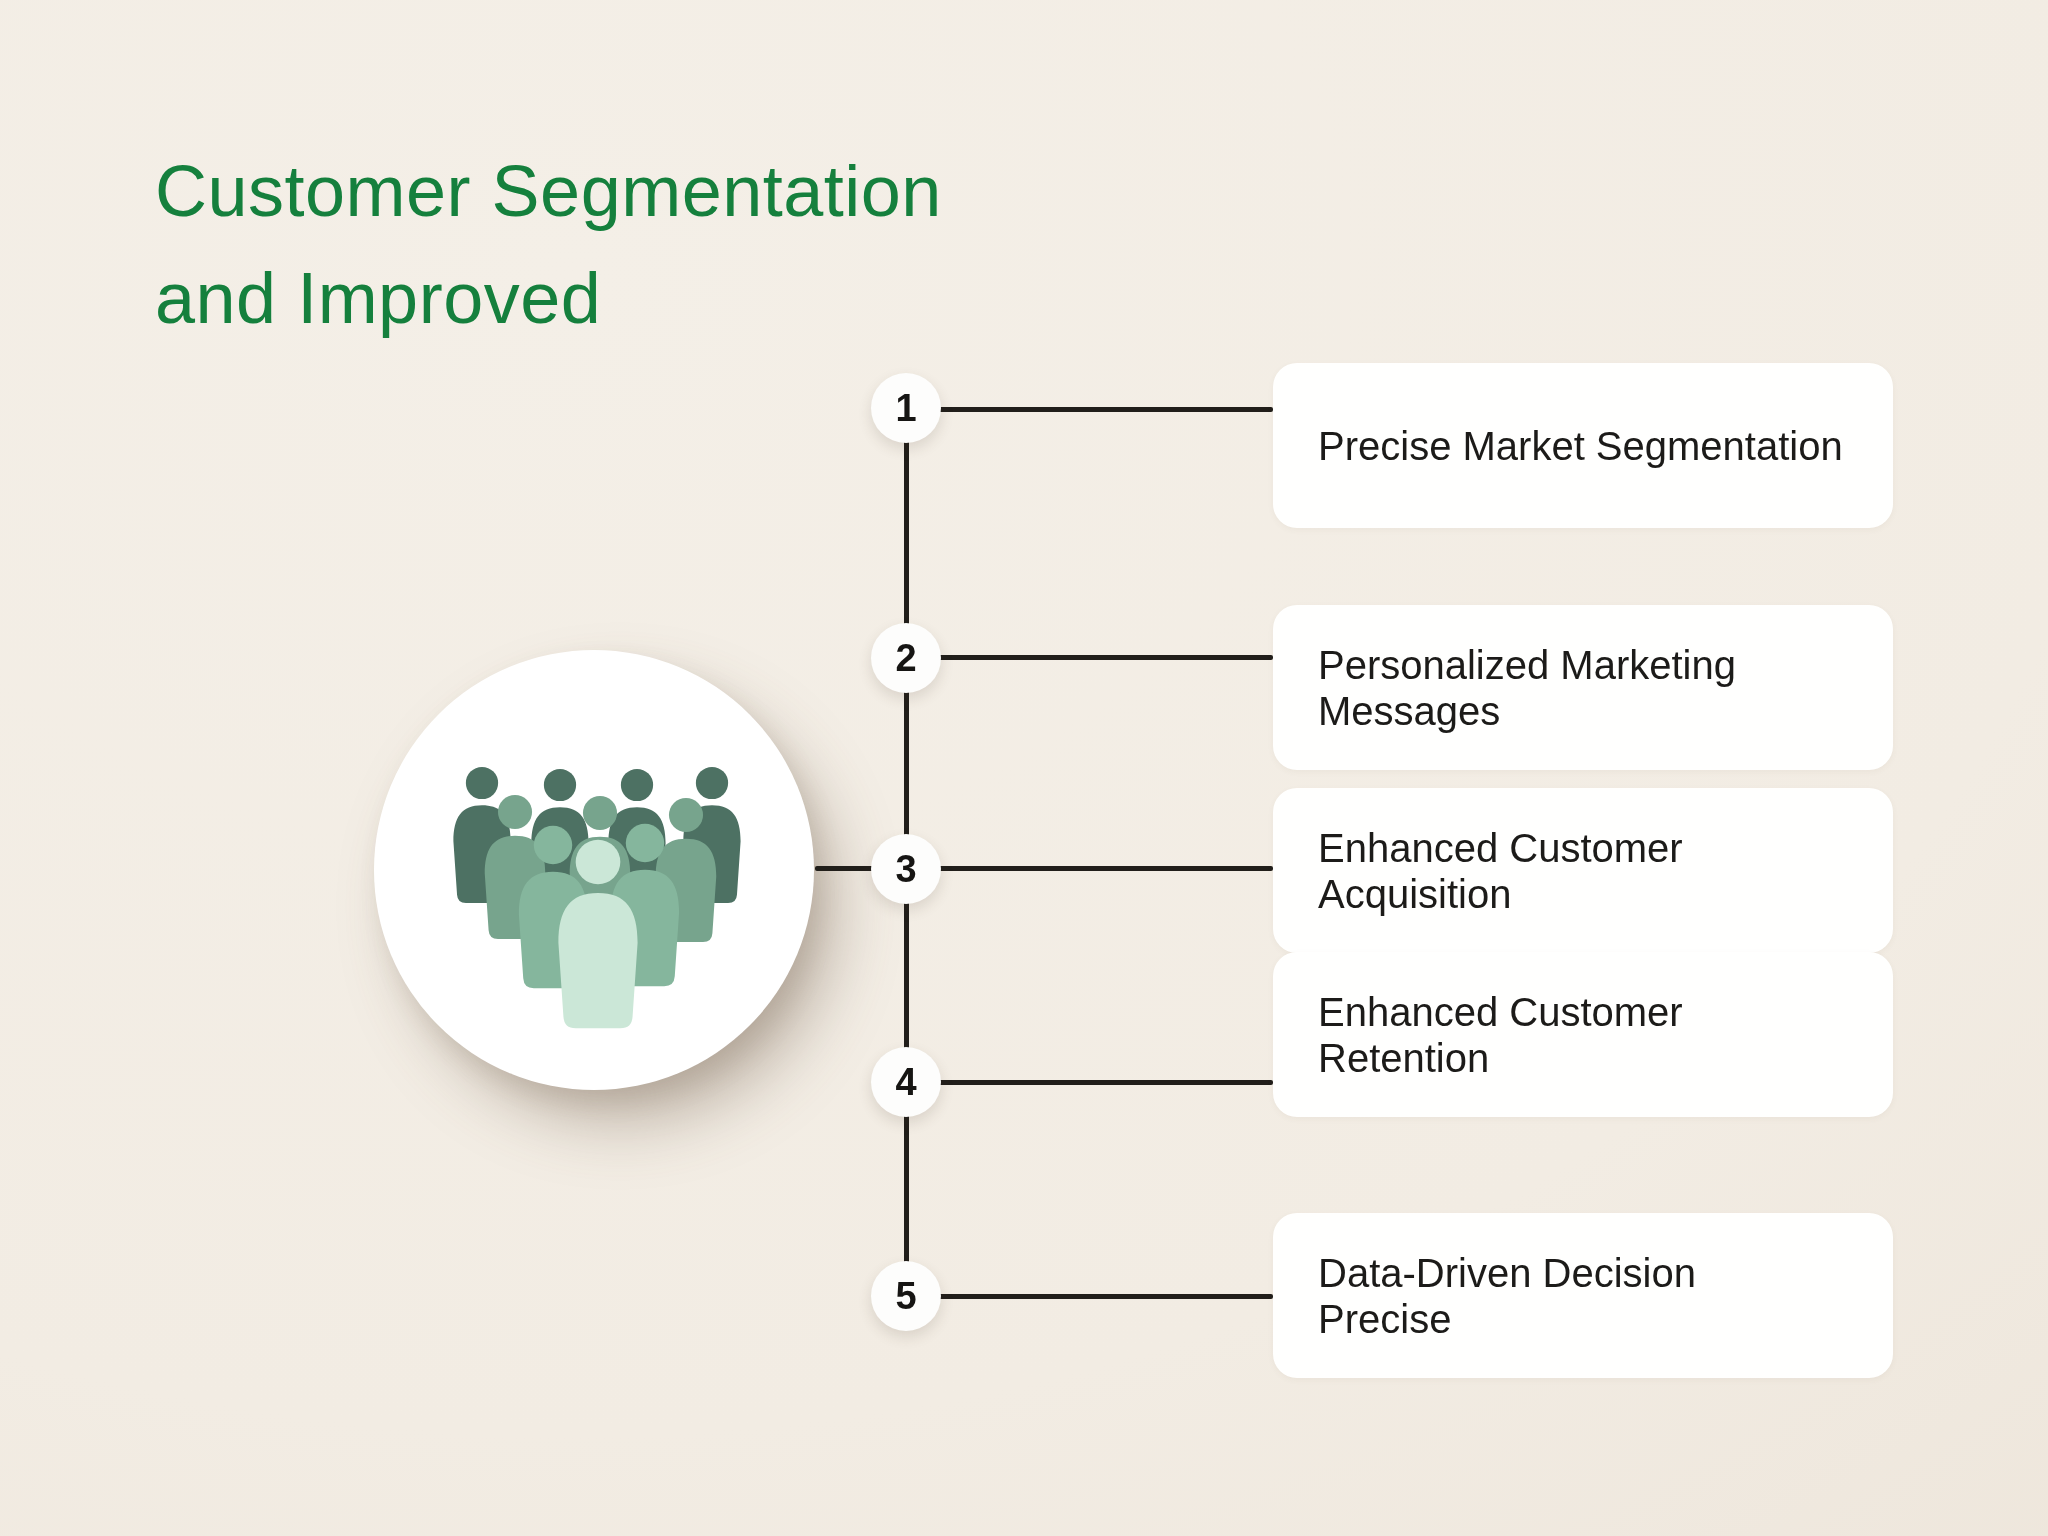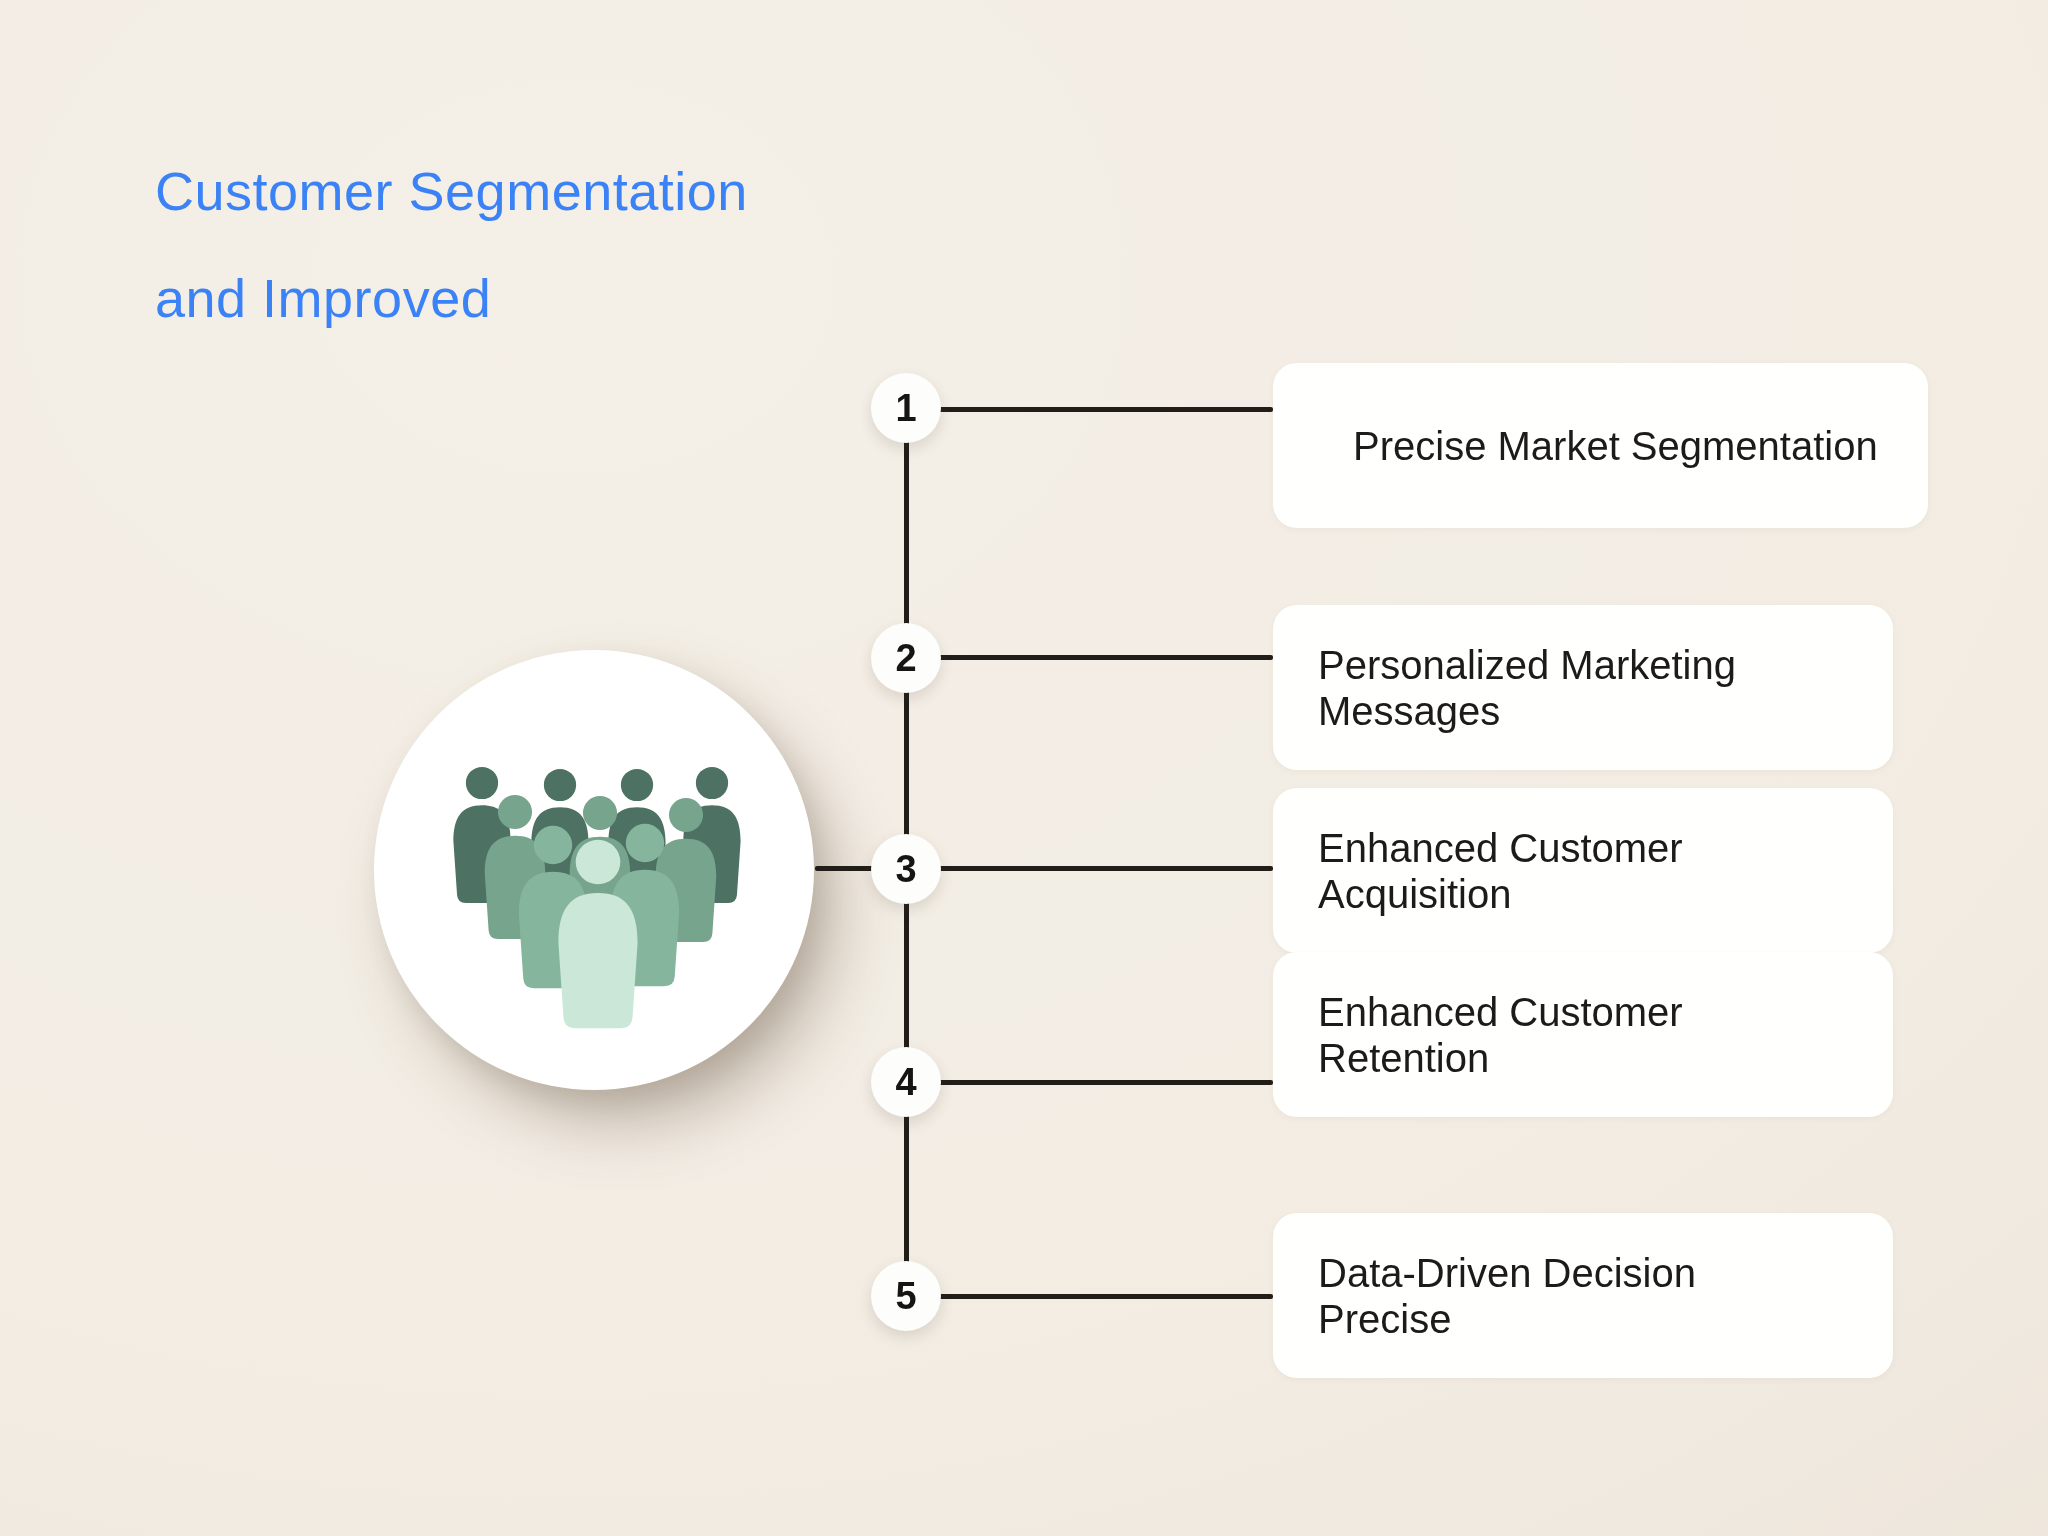--- a/index.html
+++ b/index.html
@@ -5,22 +5,22 @@
   html,body{margin:0;padding:0;}
   body{
     width:2048px;height:1536px;position:relative;overflow:hidden;
     font-family:"Liberation Sans",sans-serif;
     background:radial-gradient(145% 145% at 28% 18%, #f4efe7 0%, #f2ece3 52%, #eae1d5 100%);
   }
   .canvas{position:absolute;inset:0;}
   
   .title{
     position:absolute;left:155px;top:138px;
-    font-size:54px;line-height:107px;font-weight:300;
-    color:#3b82f6;letter-spacing:.5px;
+    font-size:72px;line-height:107px;font-weight:300;
+    color:#15803d;letter-spacing:.5px;
   }
   
   .big-circle{
     position:absolute;left:374px;top:650px;width:440px;height:440px;
     background:#ffffff;border-radius:50%;
     box-shadow:26px 36px 65px -6px rgba(99,79,60,.38), 8px 12px 24px rgba(99,79,60,.12);
   }
   .big-circle svg{position:absolute;left:0;top:0;}
   
   .v-line{
@@ -45,21 +45,21 @@
   .badge.b3{top:834px;}
   .badge.b4{top:1047px;}
   .badge.b5{top:1261px;}
   
   .card{
     position:absolute;left:1273px;width:620px;height:165px;
     background:#fffffe;border-radius:24px;
     box-shadow:0 2px 6px rgba(90,75,60,.05);
     display:flex;align-items:center;
   }
-  .card.c1{top:363px;padding-left:35px;}
+  .card.c1{top:363px;}
   .card.c2{top:605px;}
   .card.c3{top:788px;}
   .card.c4{top:952px;}
   .card.c5{top:1213px;}
   .card-label{
     margin-left:45px;font-size:40px;line-height:46px;
     color:#1c1b19;font-weight:400;max-width:470px;
   }
   .card.c1 .card-label{max-width:560px;}
 </style>

